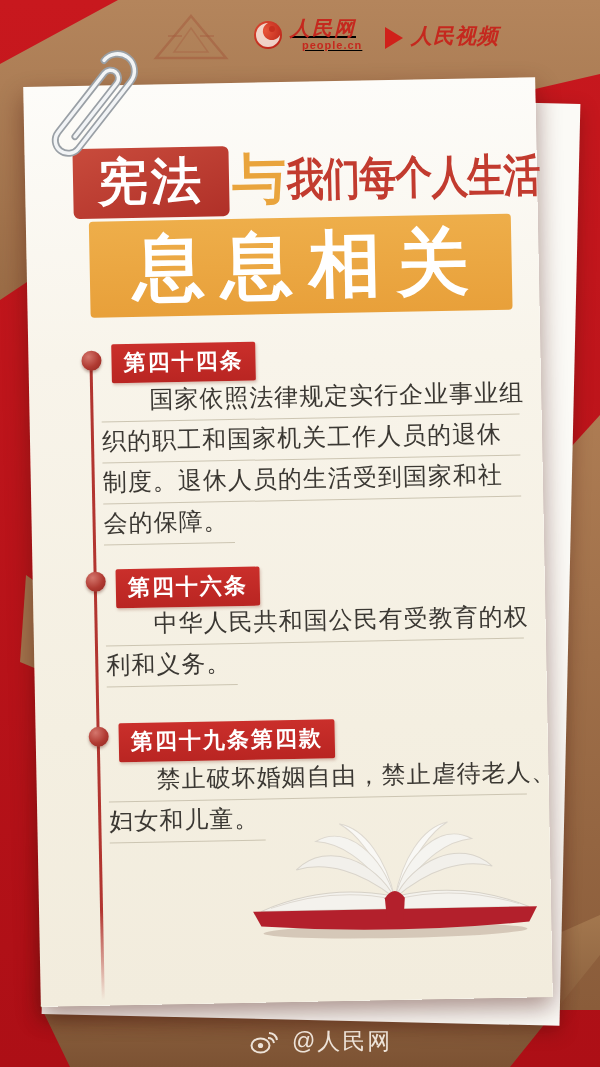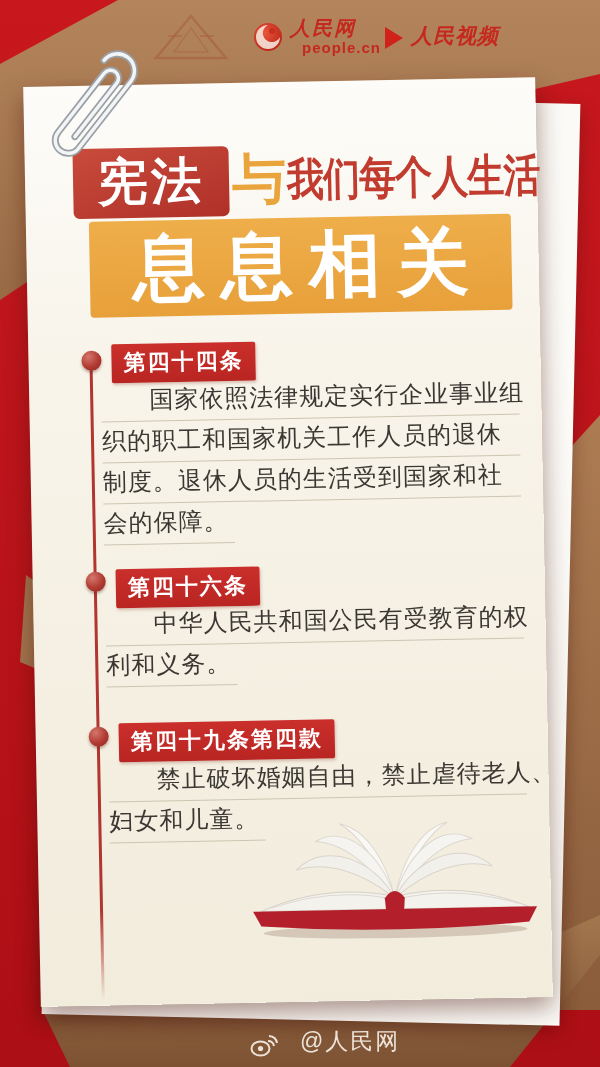--- a/index.html
+++ b/index.html
@@ -20,24 +20,24 @@
   .card{
     left:32px;top:82px;width:512px;height:920px;
     background:linear-gradient(180deg,#fdfcf9 0%,#f8f4ea 30%,#f4efe1 70%,#f2ecdd 100%);
     transform:rotate(-1.1deg);
     box-shadow:0 10px 24px rgba(70,18,8,.45);
   }
   
   .paperclip{left:22px;top:48px;width:120px;height:130px;}
   
   .stamp{left:148px;top:12px;width:86px;height:54px;opacity:.45;}
-  .logo-people{left:252px;top:18px;display:flex;align-items:center;gap:6px;}
+  .logo-people{left:252px;top:18px;display:flex;align-items:center;gap:6px;text-decoration:underline;}
   .logo-people .txt{display:flex;flex-direction:column;line-height:1;}
   .logo-people .cn{font-size:20px;font-weight:bold;color:#c5281e;letter-spacing:2px;font-style:italic;}
-  .logo-people .en{font-size:15px;font-weight:bold;color:#c5281e;letter-spacing:1px;margin-top:2px;padding-left:12px;}
+  .logo-people .en{font-size:11px;font-weight:bold;color:#c5281e;letter-spacing:1px;margin-top:2px;padding-left:12px;}
   .logo-video{left:384px;top:22px;display:flex;align-items:flex-end;gap:7px;}
   .logo-video .cn{font-size:21px;font-weight:bold;color:#c5281e;letter-spacing:1px;font-style:italic;}
   
   .title-line1{left:48px;top:61px;display:flex;align-items:center;}
   .title-keyword{
     width:156px;height:70px;background:linear-gradient(160deg,#c84b3c,#b03028);
     border-radius:6px;color:#fff;font-weight:bold;font-size:50px;letter-spacing:3px;
     display:flex;align-items:center;justify-content:center;
   }
   .title-connector{font-size:54px;font-weight:bold;color:#e9a43c;margin:0 1px 0 3px;}
@@ -77,21 +77,21 @@
   .tline{
     display:block;height:40px;line-height:38px;
     border-bottom:1px solid #ccc5b2;white-space:nowrap;
   }
   .tline.fit{display:inline-block;padding-right:6px;}
   .ind{text-indent:2em;}
   
   .book{left:206px;top:738px;width:300px;height:130px;}
   
   .watermark{
-    left:250px;top:1026px;display:flex;align-items:flex-end;gap:22px;opacity:.92;
+    left:250px;top:1026px;display:flex;align-items:center;gap:14px;opacity:.92;
   }
   .watermark span{color:#f7efe6;font-size:23px;letter-spacing:2px;}
 </style>
 </head>
 <body>
 
 <svg id="bg-svg" viewBox="0 0 600 1067">
   <defs>
     <linearGradient id="redg" x1="0" y1="0" x2="0" y2="1">
       <stop offset="0" stop-color="#c8181e"></stop>

